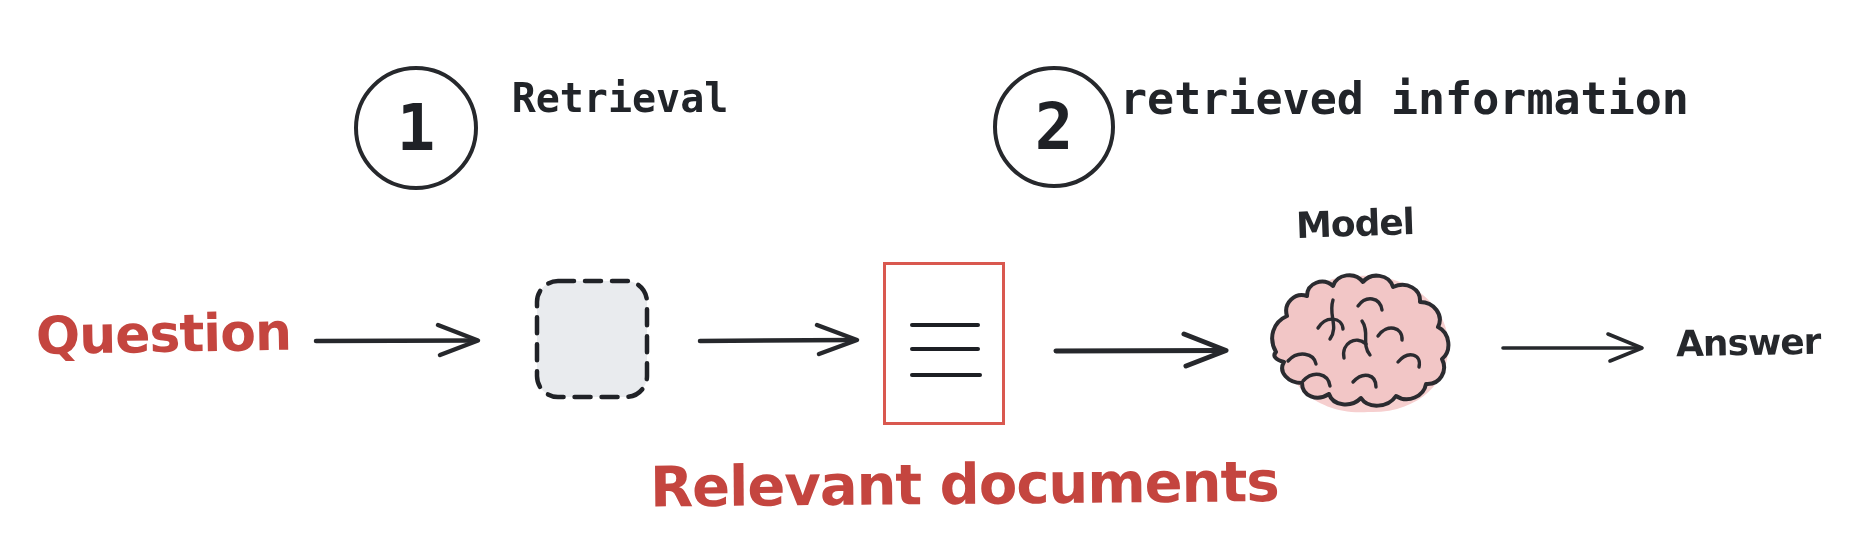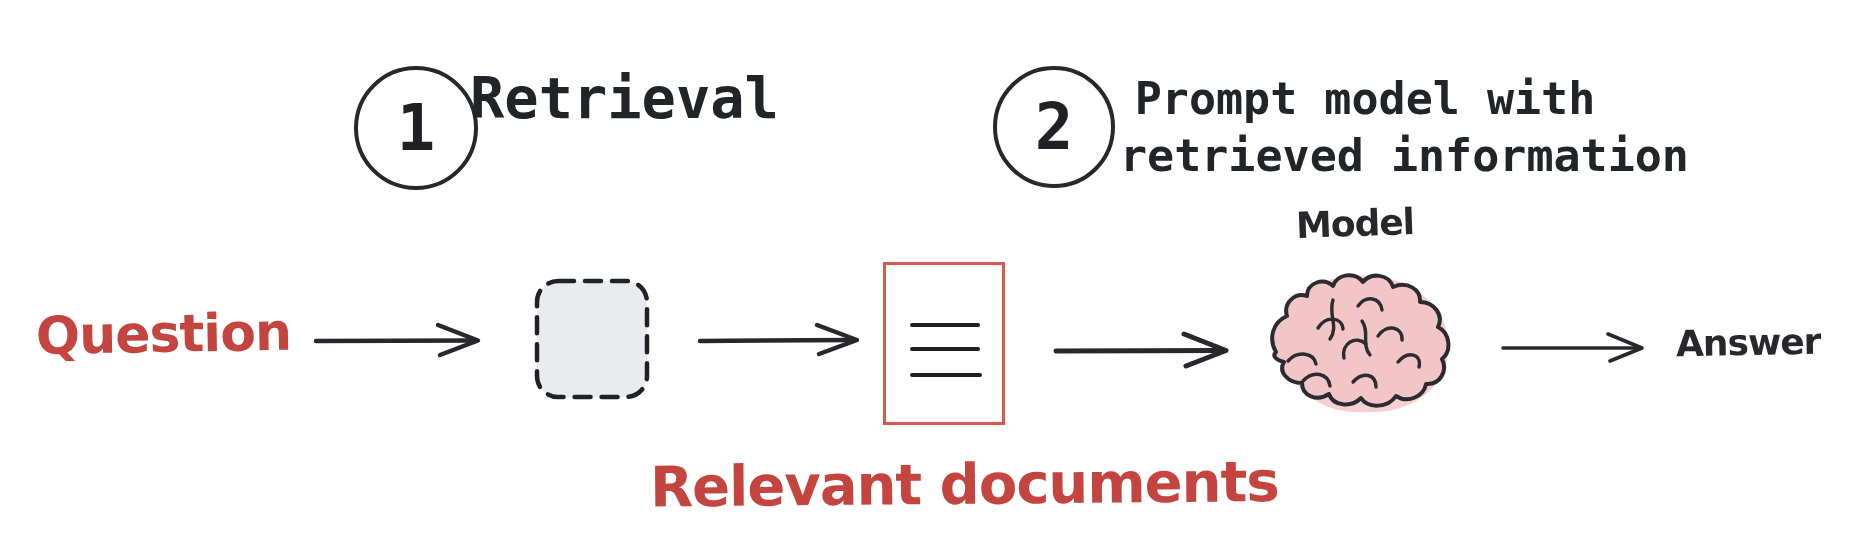--- a/index.html
+++ b/index.html
@@ -73,21 +73,21 @@
     color: #1f2126;
     line-height: 1;
   }
   .circle-1 { left: 354px; top: 66px; width: 124px; height: 124px; }
   .circle-2 { left: 993px; top: 66px; width: 122px; height: 122px; }
 
   
   .step-title {
     font-family: "DejaVu Sans Mono", monospace;
     font-weight: 700;
-    font-size: 57px;
+    font-size: 40px;
     line-height: 57px;
     color: #212429;
     text-align: center;
     white-space: nowrap;
   }
   .step1-title { left: 470px; top: 70px; width: 300px; }
   .step2-title { left: 1090px; top: 70px; width: 550px; font-size: 45px; }
   .step-line2-shift1 { transform: translateX(16px); }
   .step-line2-shift2 { transform: translateX(30px); }
 
@@ -124,21 +124,20 @@
 
   <div class="abs step-title step1-title">
     <div>Retrieval</div>
   </div>
 
   <div class="abs step-circle circle-2">
     <span class="num">2</span>
   </div>
 
   <div class="abs step-title step2-title">
-    <div>Prompt model with</div>
     <div class="step-line2-shift2">retrieved information</div>
   </div>
 
   <div class="abs hand hand-red question-label">Question</div>
 
   <svg class="abs" style="left:312px; top:318px;" width="175" height="46" viewBox="0 0 175 46">
     <path d="M4 23 L163 22.5" stroke="#26282c" stroke-width="4.5" stroke-linecap="round" fill="none"></path>
     <path d="M126 7 L166 22.5 L128 37" stroke="#26282c" stroke-width="4.5" stroke-linecap="round" stroke-linejoin="round" fill="none"></path>
   </svg>
 

